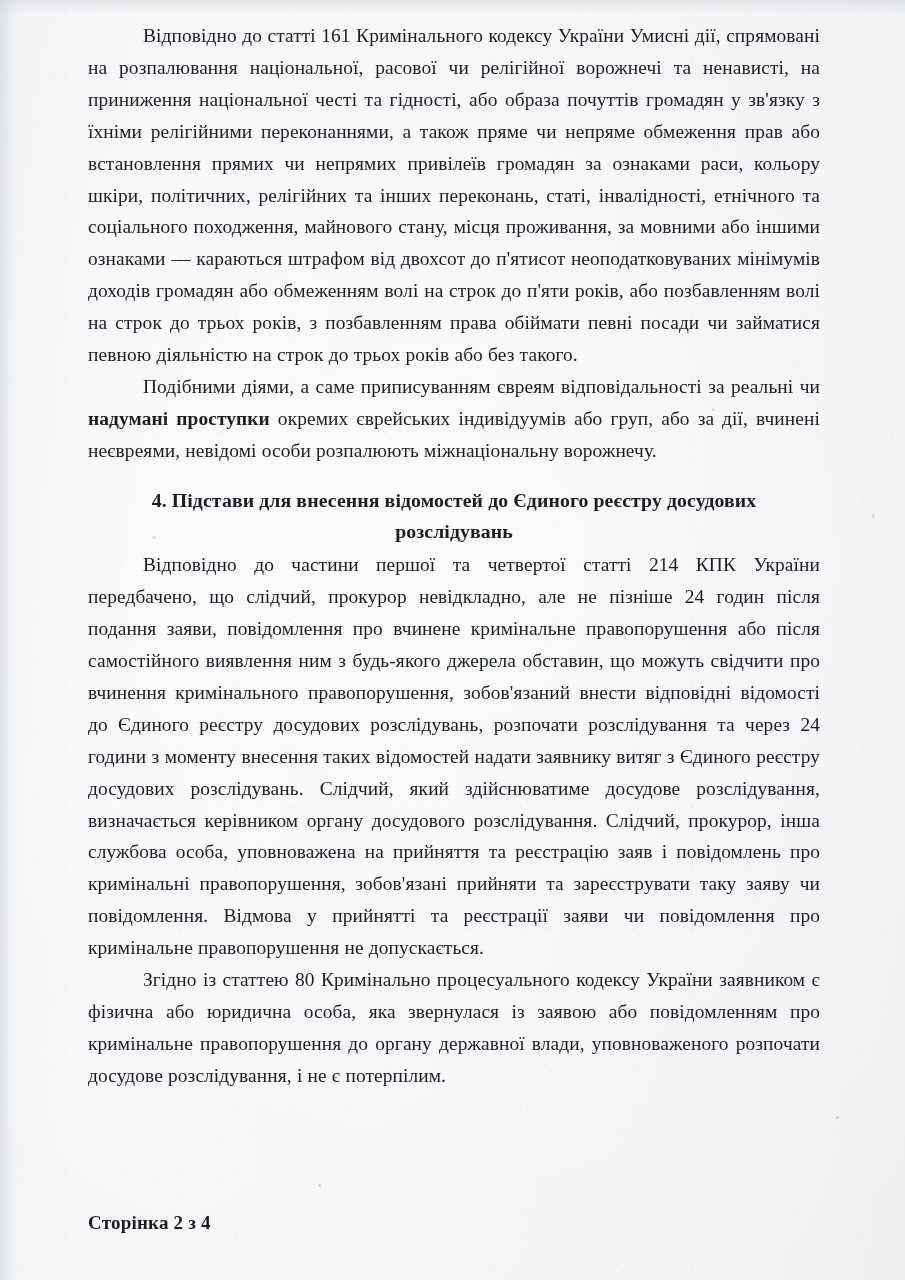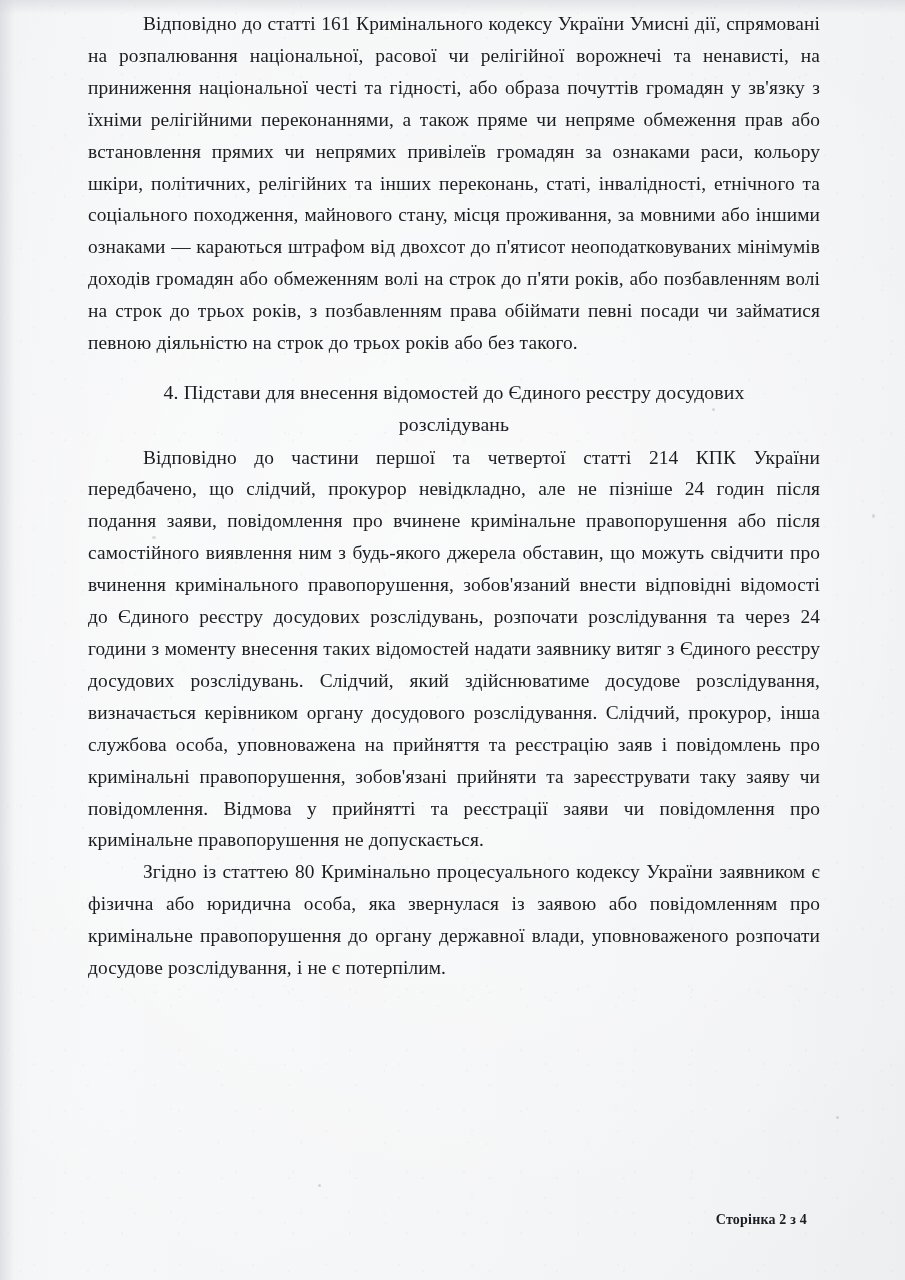--- a/index.html
+++ b/index.html
@@ -49,21 +49,21 @@
   .gutter-top {
     position: absolute;
     left: 0; right: 0; top: 0;
     height: 14px;
     background: linear-gradient(180deg, rgba(206,210,215,.5) 0%, rgba(255,255,255,0) 100%);
   }
 
   .page {
     position: absolute;
     left: 88px;
-    top: 8px;
+    top: 20px;
     width: 732px;
   }
 
   p.body-par {
     margin: 0;
     text-align: justify;
     text-justify: inter-word;
     text-indent: 55px;
     font-size: 19.4px;
     line-height: 31.9px;
@@ -74,31 +74,30 @@
   }
 
   b.inline-bold { font-weight: 700; }
 
   h2.section-heading {
     margin: 0;
     padding: 18px 34px 1px 34px;
     text-align: center;
     font-size: 19.8px;
     line-height: 31.8px;
-    font-weight: 400;
+    font-weight: 700;
     letter-spacing: .1px;
   }
 
   .footer {
     position: absolute;
     left: 88px;
     top: 1212px;
     width: 732px;
-    text-align: right;
-    font-size: 14px;
+    font-size: 19px;
     font-weight: 700;
     letter-spacing: .2px;
     padding-right: 13px;
     box-sizing: border-box;
   }
 
   
   .speck {
     position: absolute;
     background: rgba(132,138,146,.30);
@@ -116,20 +115,21 @@
 <span class="speck" style="left:712px; top:408px; width:3px; height:3px;"></span>
 <span class="speck" style="left:872px; top:514px; width:3px; height:4px;"></span>
 <span class="speck" style="left:152px; top:536px; width:4px; height:3px;"></span>
 <span class="speck" style="left:836px; top:1116px; width:3px; height:3px;"></span>
 <span class="speck" style="left:318px; top:1184px; width:3px; height:3px;"></span>
 
 <main class="page">
 
   <p class="body-par">Відповідно до статті 161 Кримінального кодексу України Умисні дії, спрямовані на розпалювання національної, расової чи релігійної ворожнечі та ненависті, на приниження національної честі та гідності, або образа почуттів громадян у зв'язку з їхніми релігійними переконаннями, а також пряме чи непряме обмеження прав або встановлення прямих чи непрямих привілеїв громадян за ознаками раси, кольору шкіри, політичних, релігійних та інших переконань, статі, інвалідності, етнічного та соціального походження, майнового стану, місця проживання, за мовними або іншими ознаками — караються штрафом від двохсот до п'ятисот неоподатковуваних мінімумів доходів громадян або обмеженням волі на строк до п'яти років, або позбавленням волі на строк до трьох років, з позбавленням права обіймати певні посади чи займатися певною діяльністю на строк до трьох років або без такого.</p>
 
+  <p class="body-par"><span>Подібними діями, а саме приписуванням євреям відповідальності за реальні чи </span><b class="inline-bold">надумані проступки</b><span> окремих єврейських індивідуумів або груп, або за дії, вчинені неєвреями, невідомі особи розпалюють міжнаціональну ворожнечу.</span></p>
 
   <h2 class="section-heading">4. Підстави для внесення відомостей до Єдиного реєстру досудових розслідувань</h2>
 
   <p class="body-par">Відповідно до частини першої та четвертої статті 214 КПК України передбачено, що слідчий, прокурор невідкладно, але не пізніше 24 годин після подання заяви, повідомлення про вчинене кримінальне правопорушення або після самостійного виявлення ним з будь-якого джерела обставин, що можуть свідчити про вчинення кримінального правопорушення, зобов'язаний внести відповідні відомості до Єдиного реєстру досудових розслідувань, розпочати розслідування та через 24 години з моменту внесення таких відомостей надати заявнику витяг з Єдиного реєстру досудових розслідувань. Слідчий, який здійснюватиме досудове розслідування, визначається керівником органу досудового розслідування. Слідчий, прокурор, інша службова особа, уповноважена на прийняття та реєстрацію заяв і повідомлень про кримінальні правопорушення, зобов'язані прийняти та зареєструвати таку заяву чи повідомлення. Відмова у прийнятті та реєстрації заяви чи повідомлення про кримінальне правопорушення не допускається.</p>
 
   <p class="body-par">Згідно із статтею 80 Кримінально процесуального кодексу України заявником є фізична або юридична особа, яка звернулася із заявою або повідомленням про кримінальне правопорушення до органу державної влади, уповноваженого розпочати досудове розслідування, і не є потерпілим.</p>
 
 
 </main>
 

